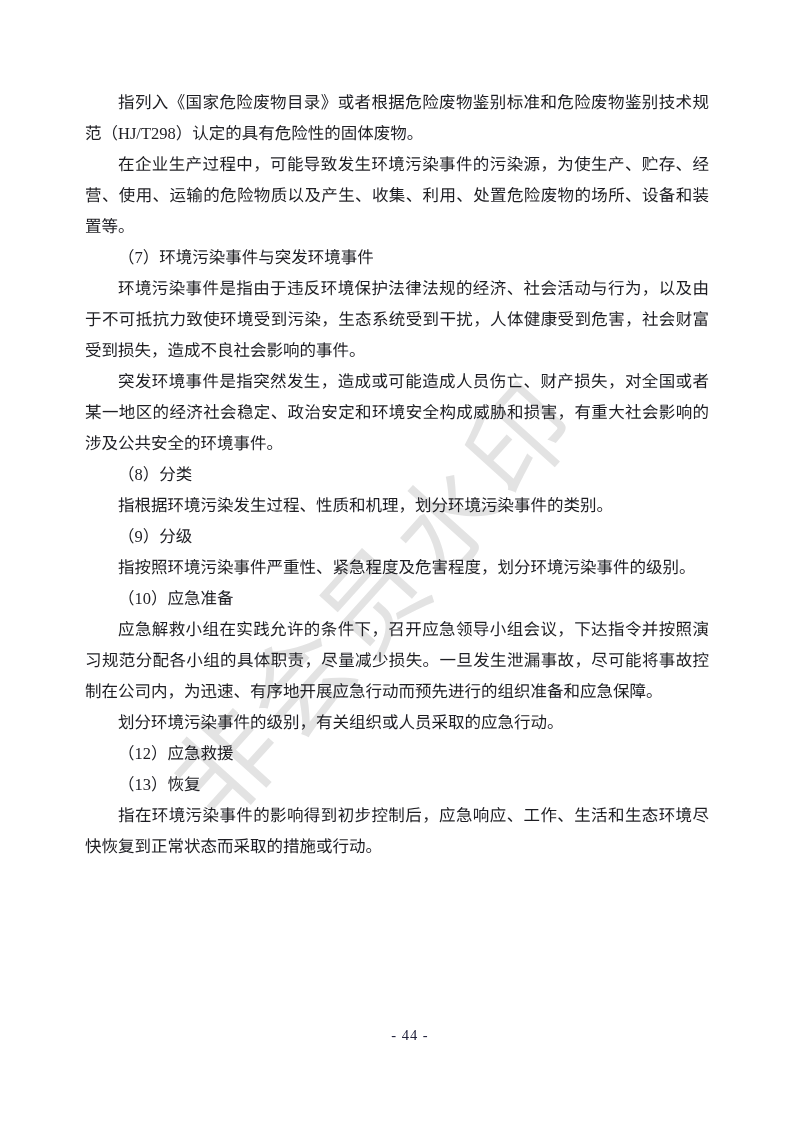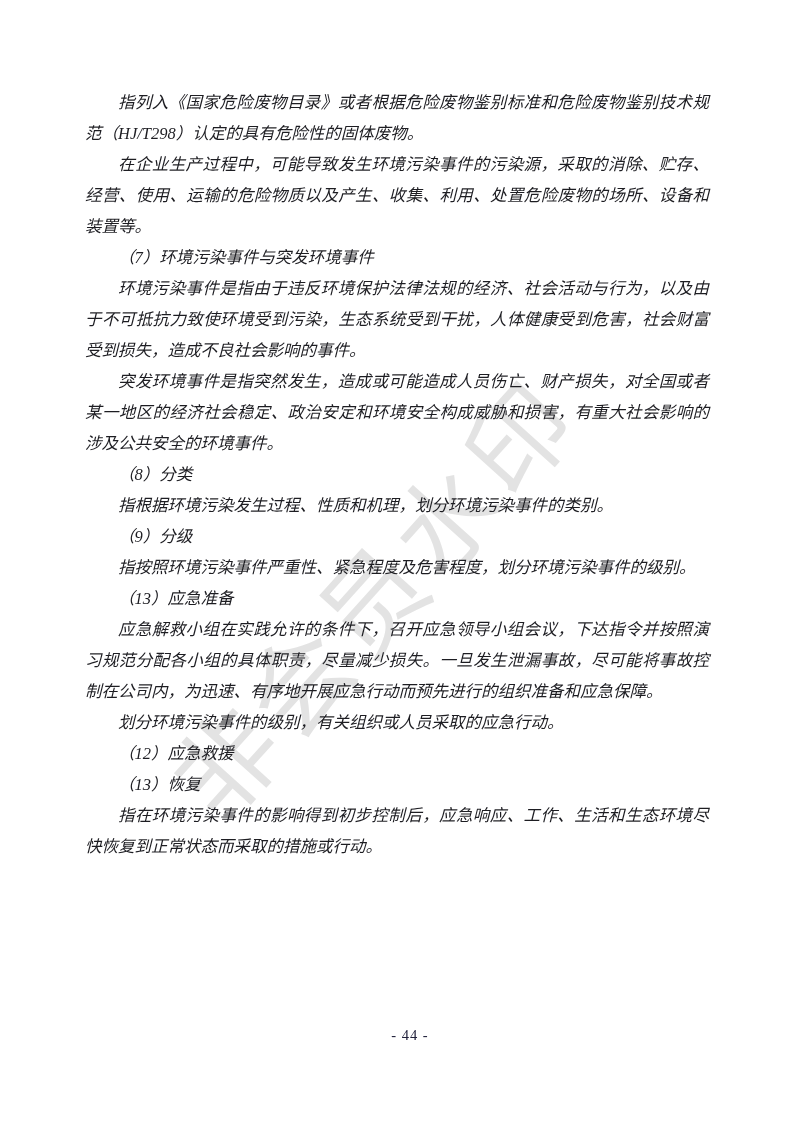--- a/index.html
+++ b/index.html
@@ -38,21 +38,20 @@
     z-index: 1;
     color: #1d1d22;
     font-size: 16.5px;
     line-height: 31px;
     text-align: justify;
   }
   .doc-body p {
     margin: 0;
     padding: 0;
     text-indent: 2em;
-    font-style: italic;
   }
   .page-footer {
     position: absolute;
     left: 0;
     right: 0;
     top: 1027px;
     text-align: center;
     font-size: 14.5px;
     color: #20203a;
     z-index: 1;
@@ -62,29 +61,29 @@
 </style>
 </head>
 <body>
 
 <div class="page">
 
   <div class="watermark">非会员水印</div>
 
   <div class="doc-body">
       <p>指列入《国家危险废物目录》或者根据危险废物鉴别标准和危险废物鉴别技术规范（HJ/T298）认定的具有危险性的固体废物。</p>
-      <p>在企业生产过程中，可能导致发生环境污染事件的污染源，采取的消除、贮存、经营、使用、运输的危险物质以及产生、收集、利用、处置危险废物的场所、设备和装置等。</p>
+      <p>在企业生产过程中，可能导致发生环境污染事件的污染源，为使生产、贮存、经营、使用、运输的危险物质以及产生、收集、利用、处置危险废物的场所、设备和装置等。</p>
       <p>（7）环境污染事件与突发环境事件</p>
       <p>环境污染事件是指由于违反环境保护法律法规的经济、社会活动与行为，以及由于不可抵抗力致使环境受到污染，生态系统受到干扰，人体健康受到危害，社会财富受到损失，造成不良社会影响的事件。</p>
       <p>突发环境事件是指突然发生，造成或可能造成人员伤亡、财产损失，对全国或者某一地区的经济社会稳定、政治安定和环境安全构成威胁和损害，有重大社会影响的涉及公共安全的环境事件。</p>
       <p>（8）分类</p>
       <p>指根据环境污染发生过程、性质和机理，划分环境污染事件的类别。</p>
       <p>（9）分级</p>
       <p>指按照环境污染事件严重性、紧急程度及危害程度，划分环境污染事件的级别。</p>
-      <p>（13）应急准备</p>
+      <p>（10）应急准备</p>
       <p>应急解救小组在实践允许的条件下，召开应急领导小组会议，下达指令并按照演习规范分配各小组的具体职责，尽量减少损失。一旦发生泄漏事故，尽可能将事故控制在公司内，为迅速、有序地开展应急行动而预先进行的组织准备和应急保障。</p>
       <p>划分环境污染事件的级别，有关组织或人员采取的应急行动。</p>
       <p>（12）应急救援</p>
       <p>（13）恢复</p>
       <p>指在环境污染事件的影响得到初步控制后，应急响应、工作、生活和生态环境尽快恢复到正常状态而采取的措施或行动。</p>
     </div>
 
   <div class="page-footer">- 44 -</div>
 
 </div>

